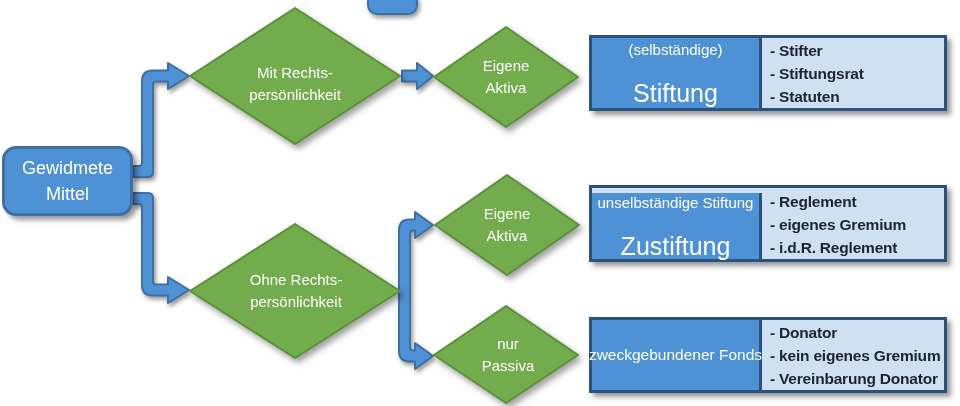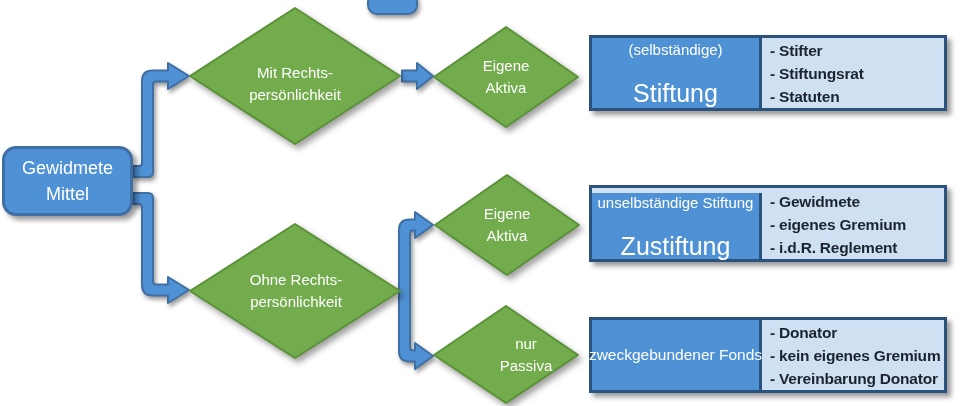--- a/index.html
+++ b/index.html
@@ -75,21 +75,21 @@
     <div>Aktiva</div>
   </div>
   <div class="dlabel" style="left:296px;top:291px;">
     <div>Ohne Rechts-</div>
     <div>persönlichkeit</div>
   </div>
   <div class="dlabel" style="left:507px;top:225px;">
     <div>Eigene</div>
     <div>Aktiva</div>
   </div>
-  <div class="dlabel" style="left:526px;top:355px;">
+  <div class="dlabel" style="left:508px;top:355px;">
     <div>nur</div>
     <div>Passiva</div>
   </div>
 
   <div class="result-box" style="top:35px;height:76px;">
     <div class="rb-blue">
       <div class="rb-title-small">(selbständige)</div>
       <div class="rb-title-large">Stiftung</div>
     </div>
     <div class="rb-light">
@@ -98,21 +98,21 @@
       <div class="detail-line">- Statuten</div>
     </div>
   </div>
 
   <div class="result-box" style="top:185px;height:77px;align-items:flex-end;">
     <div class="rb-blue">
       <div class="rb-title-small">unselbständige Stiftung</div>
       <div class="rb-title-large">Zustiftung</div>
     </div>
     <div class="rb-light">
-      <div class="detail-line">- Gewidmete</div>
+      <div class="detail-line">- Reglement</div>
       <div class="detail-line">- eigenes Gremium</div>
       <div class="detail-line">- i.d.R. Reglement</div>
     </div>
   </div>
 
   <div class="result-box" style="top:317px;height:76px;">
     <div class="rb-blue">
       <div class="rb-title-single">zweckgebundener Fonds</div>
     </div>
     <div class="rb-light">

